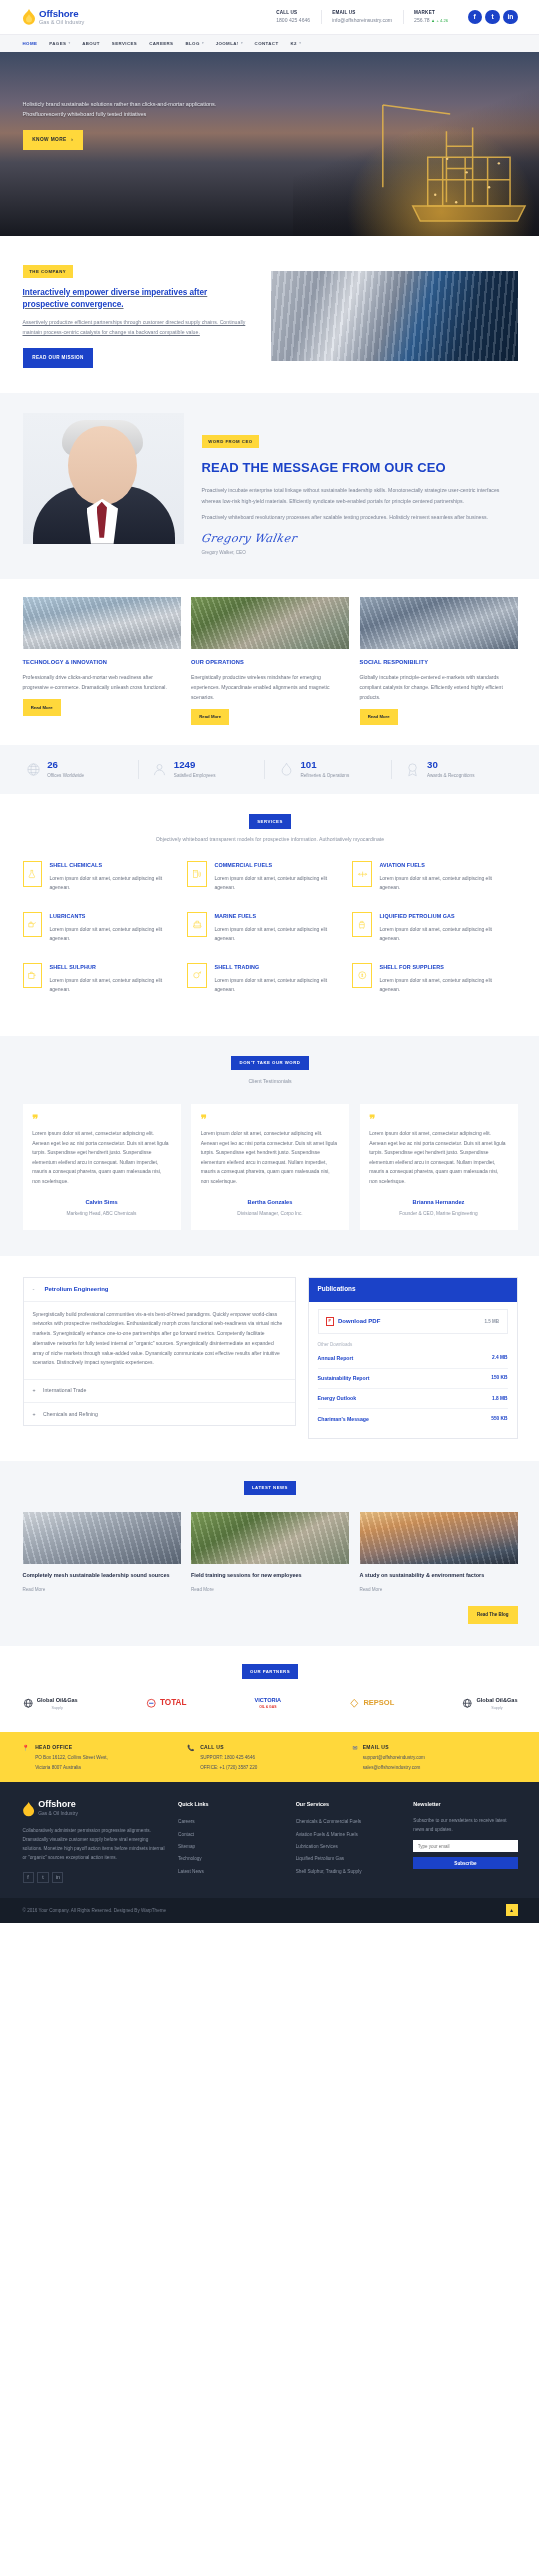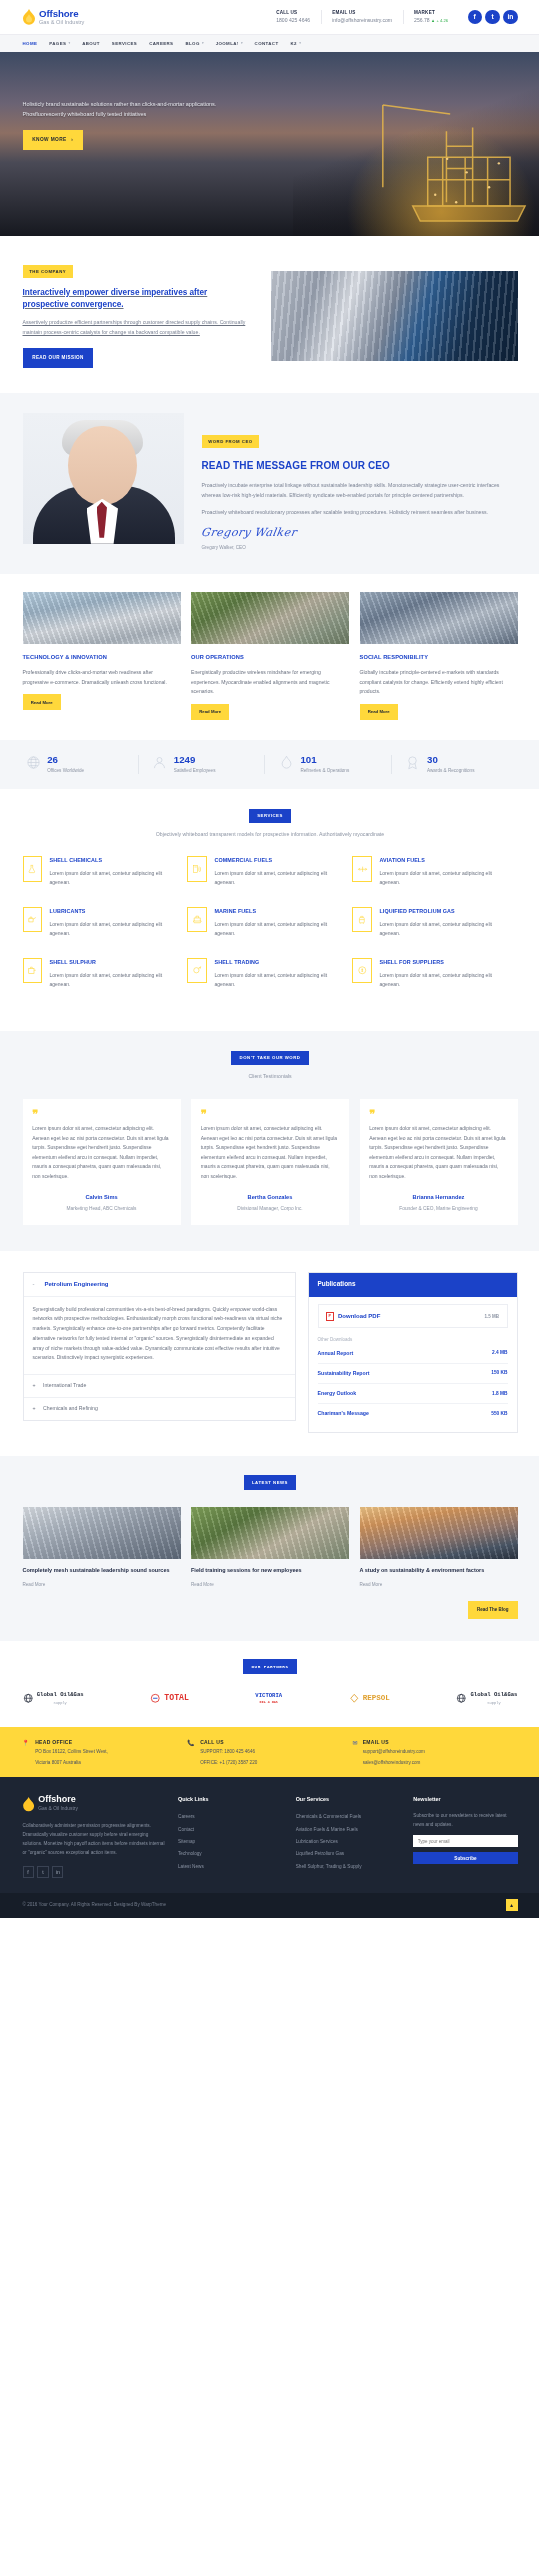--- a/index.html
+++ b/index.html
@@ -75,21 +75,21 @@
         background:linear-gradient(180deg,#f0d2bb 0%,#e3bfa6 100%);}
   .hair{position:absolute;left:39px;top:7.5px;width:81px;height:36px;border-radius:40px 40px 22.5px 22.5px;
         background:linear-gradient(180deg,#e9e9e9 0%,#c9cacc 100%);}
   .suit{position:absolute;left:10.5px;bottom:0;width:142px;height:58px;border-radius:52px 52px 0 0;
         background:linear-gradient(180deg,#2e3443 0%,#1d2230 100%);}
   .shirt{position:absolute;left:64px;bottom:0;width:31.5px;height:45px;background:#fff;
          clip-path:polygon(50% 0,100% 22%,86% 100%,14% 100%,0 22%);}
   .tie{position:absolute;left:74px;bottom:6px;width:10.5px;height:36px;background:#8c2230;
        clip-path:polygon(50% 0,100% 16%,72% 100%,28% 100%,0 16%);}
   .ceo-r { flex:1; padding-top:22.5px; }
-  .ceo-r h3 { color:#1b42c8; font-size:10px; font-weight:bold; letter-spacing:0.1px; margin-top:8.2px; }
+  .ceo-r h3 { color:#1b42c8; font-size:13px; font-weight:bold; letter-spacing:0.1px; margin-top:8.2px; }
   .ceo-r p { font-size:5.2px; line-height:1.95; margin-top:6.7px; color:#7b8394; }
   .sig { font-family:"DejaVu Serif", serif; font-style:italic; color:#2a4fd1; font-size:11.2px;
          margin-top:6px; letter-spacing:0.4px; transform:skewX(-12deg); display:inline-block; }
   .ceo-name { font-size:4.6px; color:#8d95a4; margin-top:1.5px; }
 
   
   .cards { padding:18px 22.5px 19.5px; display:flex; gap:10.5px; }
   .card { flex:1; }
   .card .img { height:52px; position:relative; overflow:hidden; }
   .i1 { background:linear-gradient(170deg,#bcd4e6 0%,#9fb6c9 28%,#d9dee4 55%,#aeb7c0 80%,#cfd6dd 100%); }
@@ -97,21 +97,21 @@
   .i3 { background:linear-gradient(160deg,#9fb0c2 0%,#6f8096 30%,#b9c3cf 60%,#8795a6 85%,#5e6d80 100%); }
   .card .img:after{content:"";position:absolute;inset:0;
      background:repeating-linear-gradient(70deg, rgba(255,255,255,.13) 0 1.5px, rgba(0,0,0,.09) 1.5px 5.2px);}
   .card h4 { color:#1b42c8; font-size:5.7px; font-weight:bold; letter-spacing:0.1px; margin-top:9px; }
   .card p { font-size:5.1px; line-height:1.9; margin-top:5.2px; }
   .btn-sm { display:inline-block; background:#ffd83b; color:#1d2433; font-size:4.3px; font-weight:bold;
             padding:4.5px 8.2px; margin-top:6.7px; }
 
   
   .stats { background:#f4f6f9; display:flex; padding:15px 22.5px; }
-  .stat { flex:1; display:flex; gap:6.7px; align-items:flex-start; border-left:0.7px solid #e2e6ec; padding-left:13.5px; }
+  .stat { flex:1; display:flex; gap:6.7px; align-items:center; border-left:0.7px solid #e2e6ec; padding-left:13.5px; }
   .stat:first-child { border-left:none; padding-left:3px; }
   .stat svg { flex:none; }
   .stat .num { color:#1b42c8; font-size:9.7px; font-weight:bold; line-height:1; }
   .stat .cap { font-size:4.6px; color:#8d95a4; margin-top:2.2px; }
 
   
   .services { padding:19.5px 22.5px 22.5px; text-align:center; }
   .tag-b { display:inline-block; background:#1b42c8; color:#fff; font-size:4.3px; font-weight:bold;
            letter-spacing:0.5px; padding:3.7px 8.2px; }
   .sec-sub { font-size:5.2px; color:#8d95a4; margin-top:6.7px; line-height:1.8; }
@@ -161,21 +161,21 @@
   .n2 { background:linear-gradient(150deg,#86a85e 0%,#5d7c42 30%,#c3bba6 60%,#7b8a72 100%); }
   .n3 { background:linear-gradient(170deg,#f3c98a 0%,#d99a5f 25%,#9c7f73 55%,#4d5a6b 80%,#2b3442 100%); }
   .ncard .img:after{content:"";position:absolute;inset:0;
      background:repeating-linear-gradient(75deg, rgba(255,255,255,.12) 0 1.5px, rgba(0,0,0,.09) 1.5px 6px);}
   .ncard h4 { color:#222b45; font-size:5.5px; font-weight:bold; line-height:1.6; margin-top:7.5px; }
   .ncard .rm { color:#8d95a4; font-size:4.6px; margin-top:6px; }
   .readblog { display:inline-block; background:#ffd83b; color:#1d2433; font-size:4.5px; font-weight:bold;
               padding:5.2px 9px; margin-top:12px; float:right; }
 
   
-  .partners { padding:18px 22.5px 21px; text-align:center;font-family:Liberation Mono, monospace; }
+  .partners { padding:18px 22.5px 21px; text-align:center; }
   .plogos { display:flex; align-items:center; justify-content:space-between; margin-top:16.5px; }
   .plogo { display:flex; align-items:center; gap:3.7px; font-size:5.6px; font-weight:bold; color:#1d2433; }
 
   
   .contact { background:#ffd83b; display:flex; padding:10.5px 22.5px; }
   .cbox { flex:1; display:flex; gap:5.2px; }
   .cbox .ic { color:#1b42c8; font-size:6px; }
   .cbox .hd { font-size:5px; font-weight:bold; color:#1d2433; letter-spacing:0.3px; }
   .cbox .tx { font-size:4.6px; color:#4a5163; line-height:1.75; margin-top:2.2px; }
 

